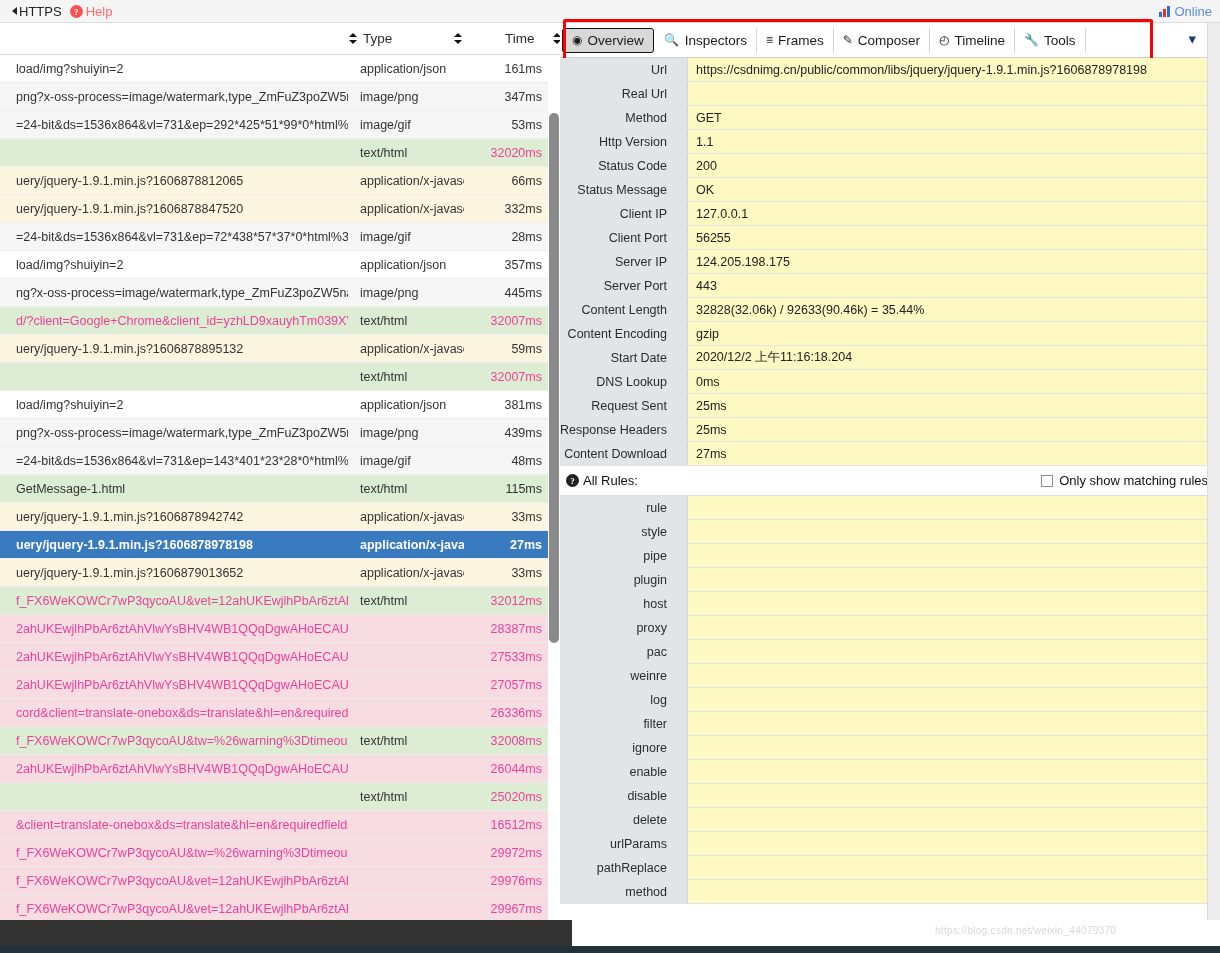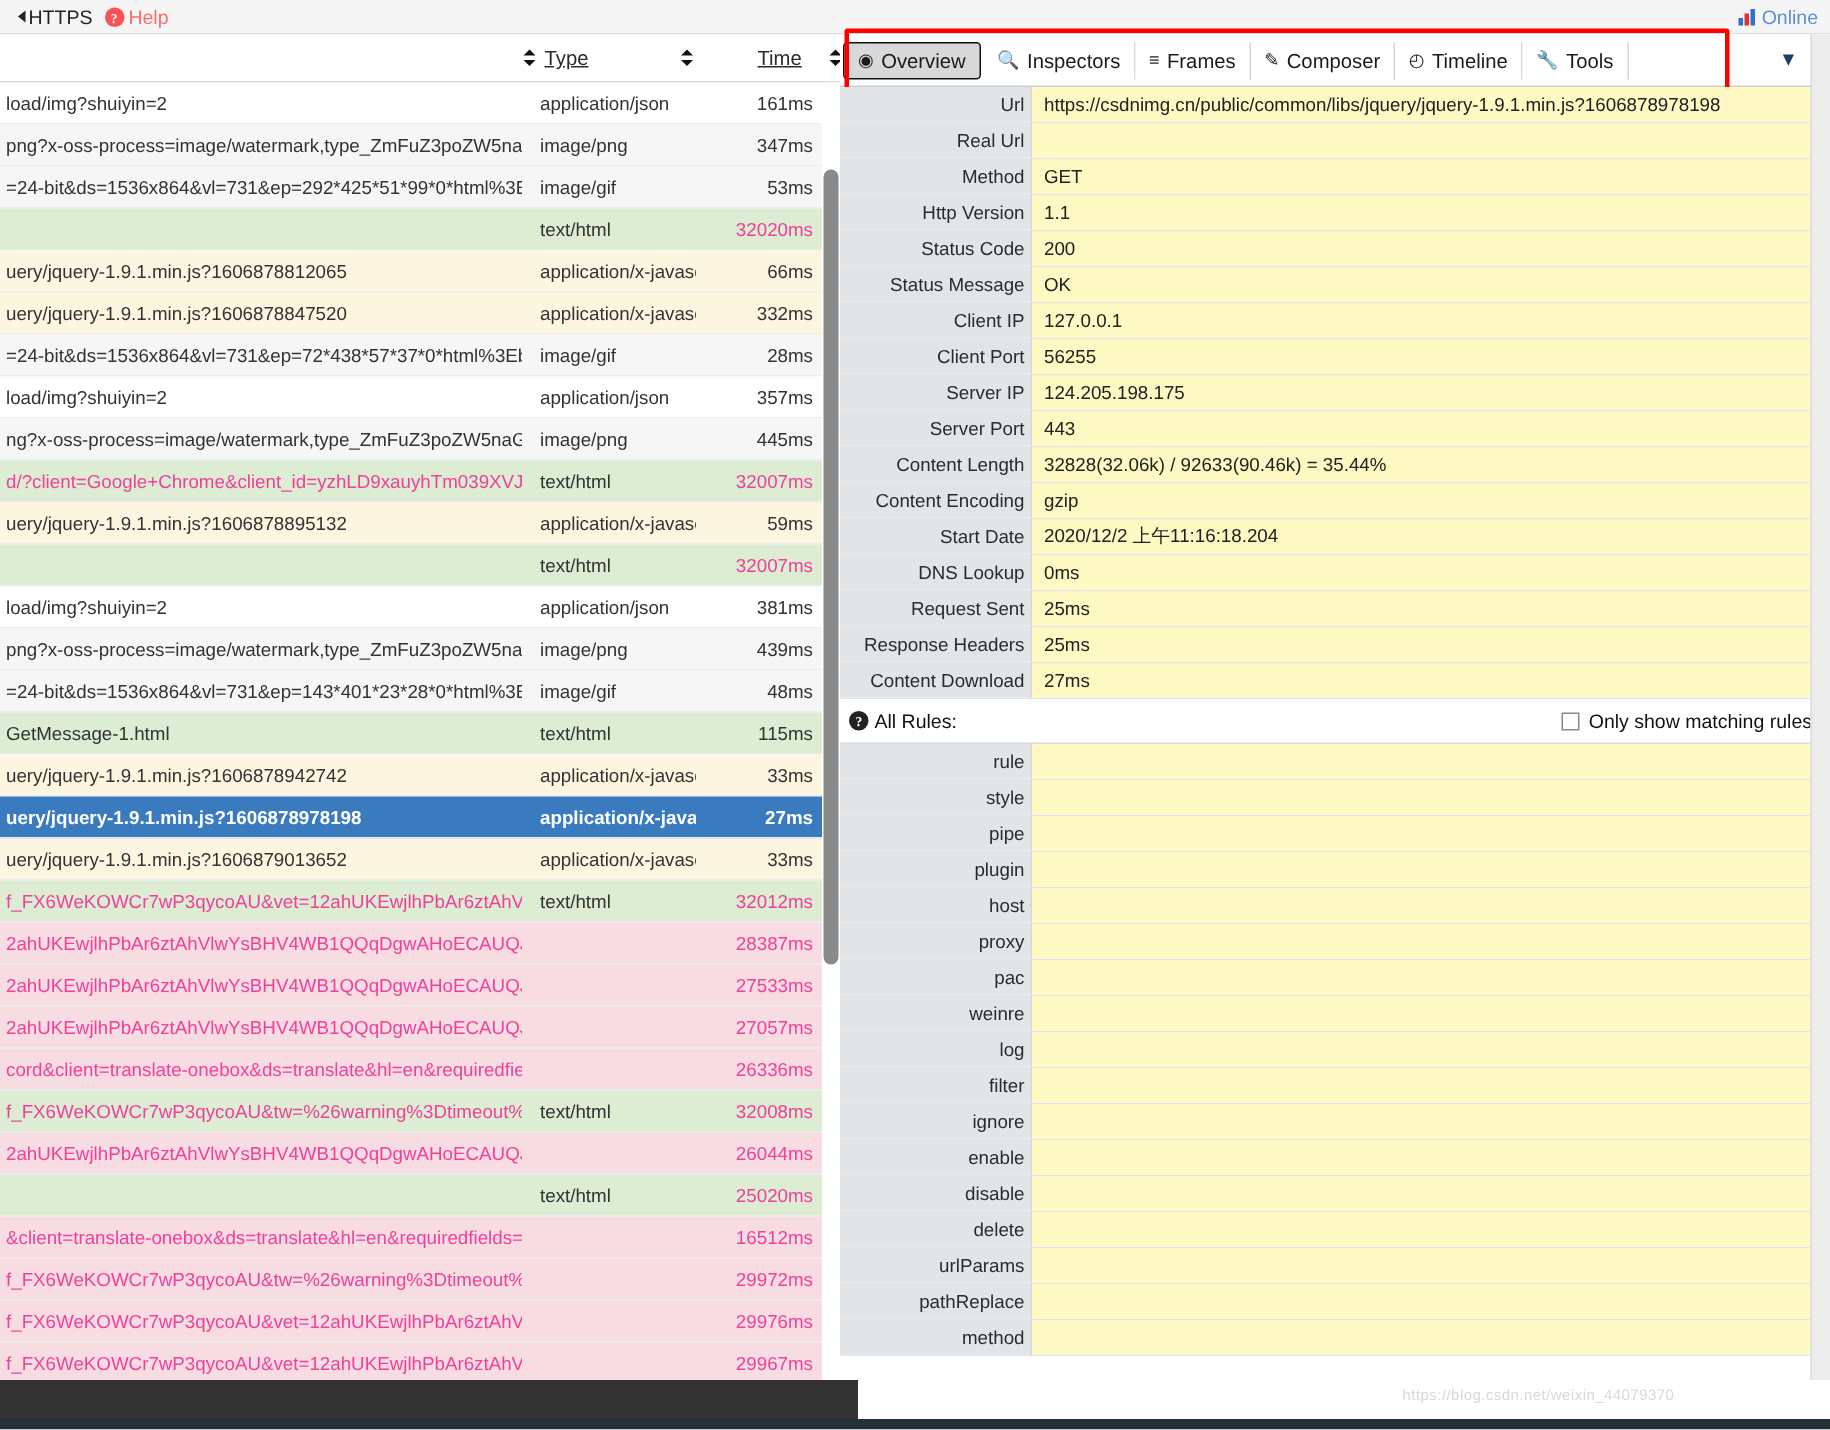--- a/index.html
+++ b/index.html
@@ -39,39 +39,38 @@
   }
   #left-header {
     position: absolute; left: 0; top: 0; width: 560px; height: 32px;
     background: #fff; border-bottom: 1px solid #d8d8d8;
     display: flex; align-items: center;
   }
   .col-head {
     display: flex; align-items: center; gap: 5px;
     font-size: 13.5px; color: #2b2b2b;
     height: 32px;
-    text-decoration: underline;
   }
   .sort-ico { display: inline-block; width: 9px; height: 13px; position: relative; }
   .sort-ico b { position: absolute; left: 0; width: 0; height: 0; border-left: 4.5px solid transparent; border-right: 4.5px solid transparent; }
   .sort-ico b.up { top: 1px; border-bottom: 4.5px solid #111; }
   .sort-ico b.dn { bottom: 1px; border-top: 4.5px solid #111; }
   .ch-type { position: absolute; left: 349px; }
   .ch-time { position: absolute; left: 454px; gap: 42px; }
   .ch-end  { position: absolute; left: 553px; }
 
   #left-list { position: absolute; left: 0; top: 32px; width: 560px; height: 865px; overflow: hidden; }
   .row {
     position: relative; height: 28px; width: 548px;
     border-bottom: 1px solid #ededed;
     display: flex; align-items: center;
     font-size: 12.5px;
     white-space: nowrap;
   }
-  .row .url { position: absolute; left: 0; width: 348px; overflow: hidden; text-overflow: clip; padding-left: 4px; }
+  .row .url { position: absolute; left: 0; width: 348px; overflow: hidden; text-overflow: clip; padding-left: 16px; }
   .row .type { position: absolute; left: 360px; width: 104px; overflow: hidden; }
   .row .time { position: absolute; left: 468px; width: 74px; text-align: right; }
   .row.bg-white  { background: #ffffff; }
   .row.bg-gray   { background: #f6f6f6; }
   .row.bg-green  { background: #dcedd4; }
   .row.bg-cream  { background: #fcf6e0; }
   .row.bg-pink   { background: #f7dde2; }
   .row.bg-sel    { background: #3a7bbf; }
   .row.bg-sel .url, .row.bg-sel .type, .row.bg-sel .time { color: #fff; font-weight: bold; }
   .t-dark { color: #333; }
@@ -106,21 +105,21 @@
   #tab-highlight {
     position: absolute; left: 3px; top: -4px; width: 590px; height: 42px;
     border: 3px solid #ff0000; border-radius: 2px; pointer-events: none;
   }
 
   #detail { position: absolute; left: 0; top: 35px; width: 660px; height: 862px; overflow: hidden; }
   .drow { display: flex; height: 24px; border-bottom: 1px solid #e3e3e3; font-size: 12.5px; }
   .dkey {
     width: 128px; min-width: 128px; background: #e2e5e8; color: #2b2b2b;
     display: flex; align-items: center; justify-content: flex-end;
-    padding-right: 4px; border-right: 1px solid #d5d8db;
+    padding-right: 20px; border-right: 1px solid #d5d8db;
   }
   .dval { flex: 1; display: flex; align-items: center; padding-left: 8px; color: #222; background: #fef9c3; }
 
   .rules-bar {
     height: 30px; display: flex; align-items: center; justify-content: space-between;
     padding: 0 12px 0 6px; background: #fff; border-bottom: 1px solid #dcdcdc; font-size: 13px;
   }
   .rules-left { display: flex; align-items: center; gap: 4px; color: #111; }
   .q-badge-dark { display: inline-flex; align-items: center; justify-content: center; width: 13px; height: 13px; border-radius: 50%; background: #222; color: #fff; font-size: 9px; font-weight: bold; font-family: "Liberation Serif", serif; }
   .rules-right { display: flex; align-items: center; gap: 6px; color: #111; }

